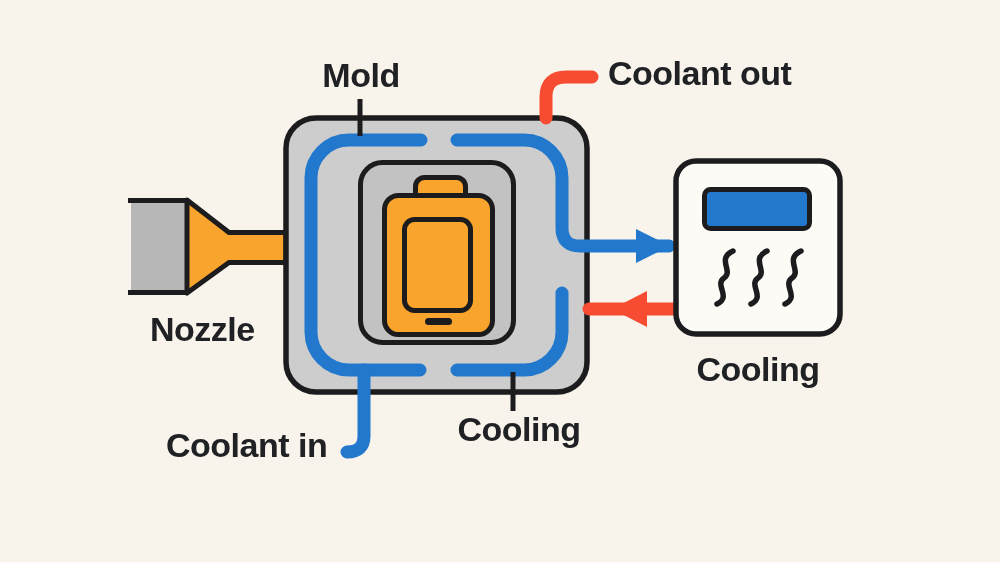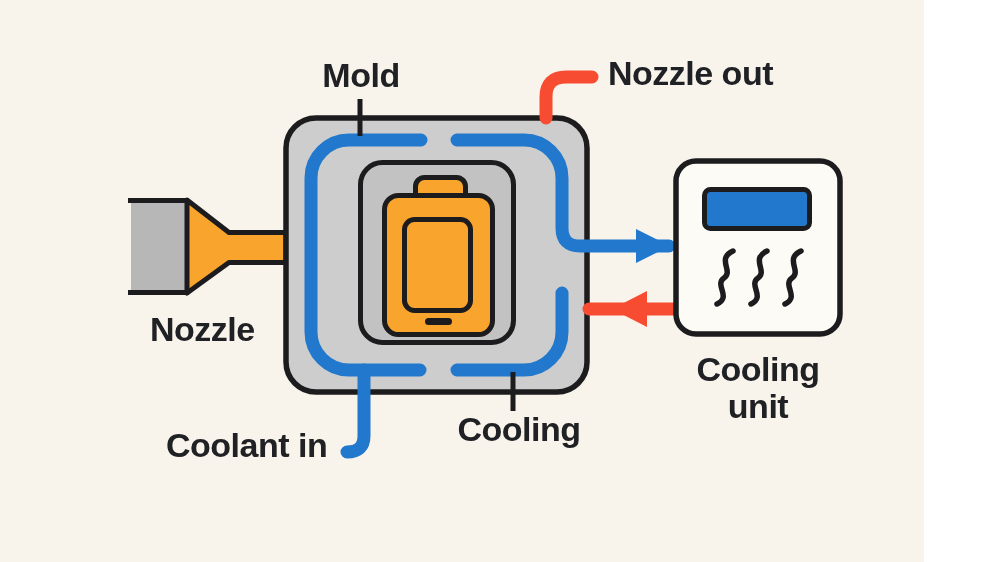--- a/index.html
+++ b/index.html
@@ -3,21 +3,21 @@
 <meta charset="utf-8">
 <style>
   :root{
     --background:#f8f3eb; --coolant-blue:#2178cc; --hot-red:#f74c31;
     --plastic-orange:#f9a42c; --mold-gray:#cdcdcd; --insert-gray:#c2c2c2;
     --barrel-gray:#b7b7b7; --outline-black:#1c1c1e; --unit-white:#fdfbf6;
     --text:#202124;
   }
   html,body{margin:0;padding:0;}
   .canvas{
-    position:relative; width:924px; height:562px; overflow:hidden;
+    position:relative; width:1000px; height:562px; overflow:hidden;
     background:var(--background);
     font-family:"Liberation Sans", sans-serif;
   }
   svg.scene{position:absolute;left:0;top:0;}
   .label{
     position:absolute; font-weight:700; font-size:34px; letter-spacing:-0.5px;
     color:var(--text); white-space:nowrap; line-height:36px;
   }
   .label.center{text-align:center; white-space:normal;}
   
@@ -65,28 +65,27 @@
     <path d="M733,251 C716,259 734,271 724,278 C714,285 732,297 717,304" class="squiggle"></path>
     <path d="M767,251 C750,259 768,271 758,278 C748,285 766,297 751,304" class="squiggle"></path>
     <path d="M801,251 C784,259 802,271 792,278 C782,285 800,297 785,304" class="squiggle"></path>
 
     <path d="M360,99 V136" class="leader"></path>
     <path d="M513,372 V411" class="leader"></path>
   </svg>
 
   <div class="label center" style="left:281px; top:57px; width:160px;">Mold</div>
 
-  <div class="label" style="left:608px; top:55px;">Nozzle out</div>
+  <div class="label" style="left:608px; top:55px;">Coolant out</div>
 
   <div class="label" style="left:166px; top:427px;">Coolant in</div>
 
   <div class="label" style="left:150px; top:311px;">Nozzle</div>
 
   <div class="label center" style="left:419px; top:412px; width:200px; line-height:34px;">
     <span style="display:block">Cooling</span>
   </div>
 
   <div class="label center" style="left:658px; top:351px; width:200px; line-height:37px;">
     <span style="display:block">Cooling</span>
-    <span style="display:block">unit</span>
   </div>
 
 </div>
 
 </body></html>

